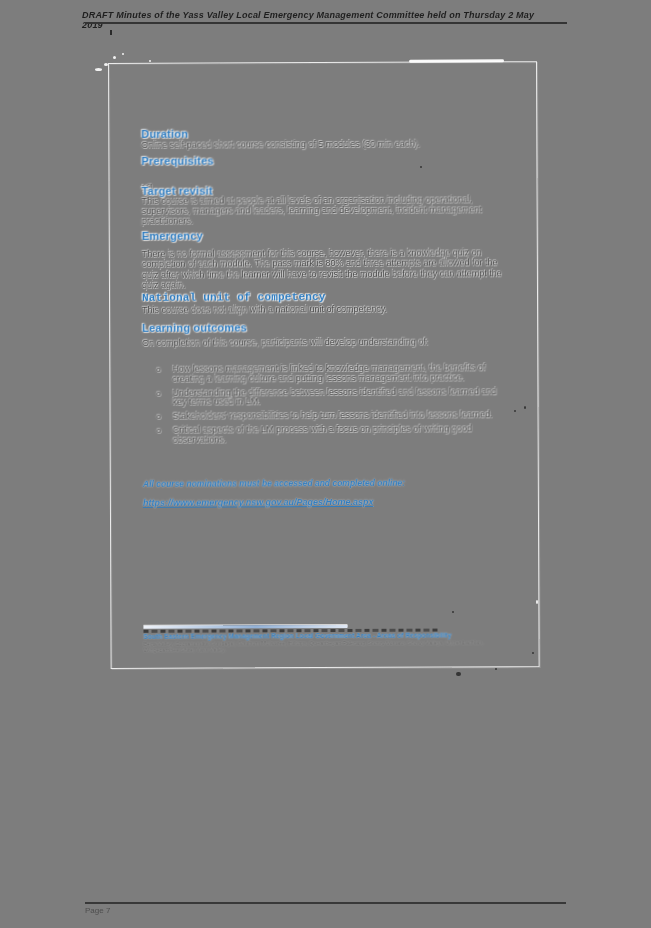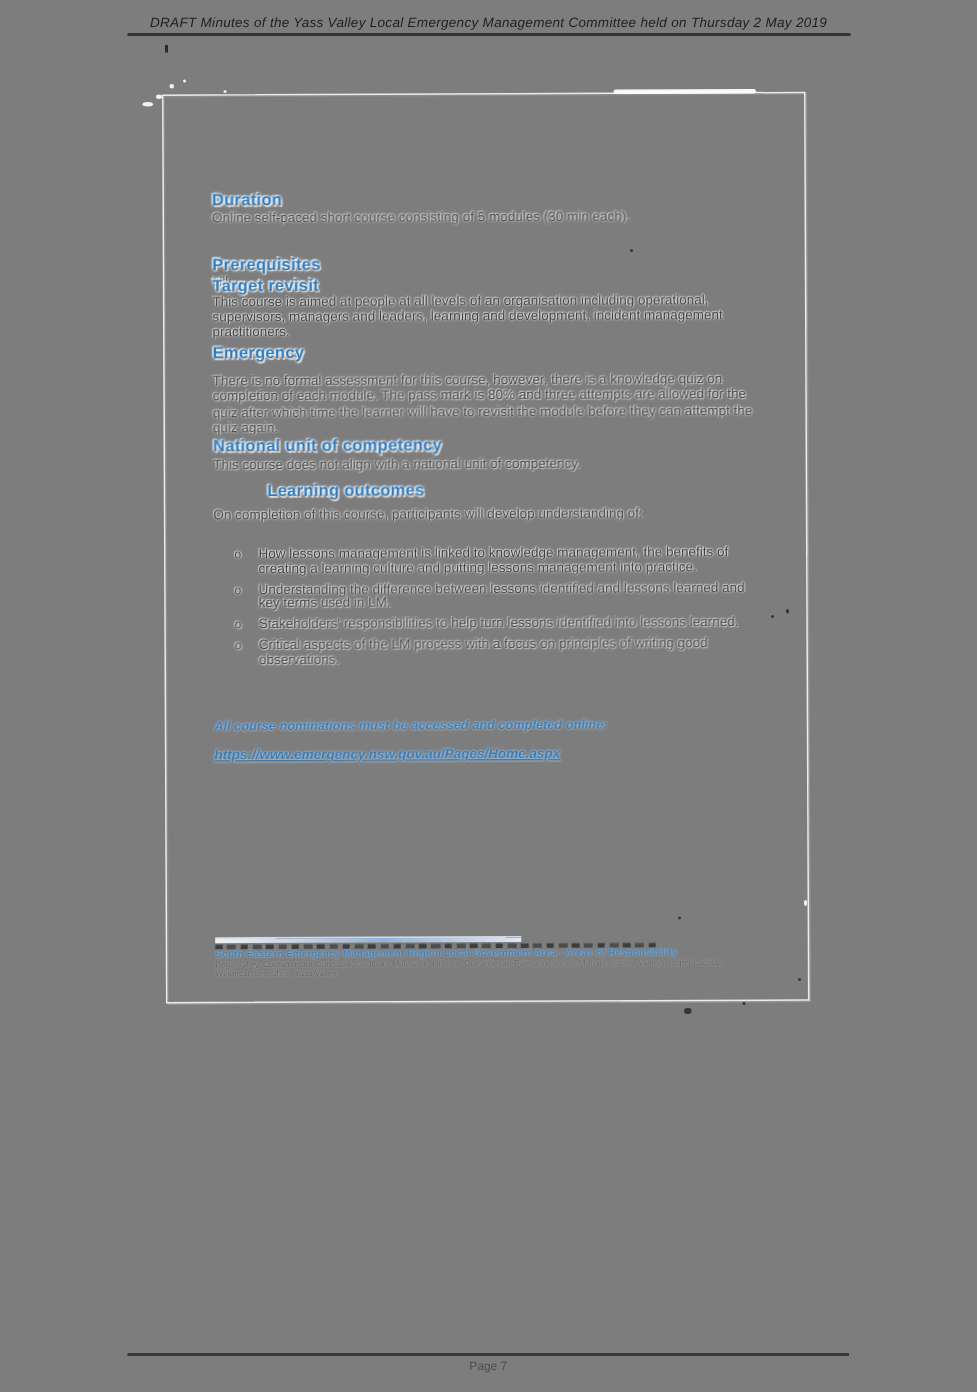--- a/index.html
+++ b/index.html
@@ -5,22 +5,22 @@
   * { margin: 0; padding: 0; box-sizing: border-box; }
   html, body { width: 651px; height: 928px; overflow: hidden; }
   body {
     position: relative;
     background: #7d7d7d;
     font-family: "Liberation Sans", sans-serif;
   }
 
   
   .doc-header {
-    position: absolute; left: 100px; top: 10px; width: 470px;
-    font-size: 9px; font-weight: normal; font-style: italic;
+    position: absolute; left: 82px; top: 10px; width: 470px;
+    font-size: 9px; font-weight: bold; font-style: italic;
     color: #1f1f1f; letter-spacing: 0.2px;
     filter: blur(0.3px);
   }
   .doc-header-rule {
     position: absolute; left: 85px; top: 22px; width: 482px; height: 2px;
     background: #343434;
   }
   .tick-mark {
     position: absolute; left: 110px; top: 30px; width: 2px; height: 5px;
     background: #2a2a2a; filter: blur(0.3px);
@@ -55,29 +55,29 @@
     filter: blur(0.22px);
     text-shadow: 0 0 2px rgba(255,255,255,0.95),
                  0 0 2px rgba(255,255,255,0.9),
                  1px 1px 0 rgba(255,255,255,0.55),
                  -1px -1px 0 rgba(255,255,255,0.55);
   }
   .body-copy { font-size: 9px; line-height: 10px; }
 
   .sec-h-duration   { left: 32px; top: 64px; }
   .sec-b-duration   { left: 32px; top: 76px; width: 365px; }
-  .sec-h-prereq     { left: 32px; top: 91px; margin-top: 16px; }
+  .sec-h-prereq     { left: 32px; top: 91px; }
   .sec-b-prereq     { left: 32px; top: 119px; width: 200px; }
   .sec-h-target     { left: 32px; top: 121px; }
   .sec-b-target     { left: 32px; top: 132px; width: 358px; }
   .sec-h-assess     { left: 32px; top: 166px; }
   .sec-b-assess     { left: 32px; top: 185px; width: 366px; line-height: 10.3px; }
-  .sec-h-nuoc       { left: 32px; top: 228px; }
+  .sec-h-nuoc       { left: 32px; top: 228px; font-family: Liberation Mono, monospace; }
   .sec-b-nuoc       { left: 32px; top: 241px; width: 365px; }
-  .sec-h-outcomes   { left: 32px; top: 258px; margin-left: 36px; }
+  .sec-h-outcomes   { left: 32px; top: 258px; }
   .sec-b-outcomes   { left: 32px; top: 274px; width: 365px; }
 
   .outcome-list {
     position: absolute; left: 46px; top: 301px; width: 350px;
     list-style: none;
   }
   .outcome-list li {
     position: relative;
     padding-left: 16px; margin-bottom: 4px;
     font-size: 9px; line-height: 9.8px;
@@ -131,21 +131,21 @@
   .region-line1 { top: 577px; }
   .region-line2 { top: 583px; }
 
   
   .bottom-rule {
     position: absolute; left: 85px; top: 902px; width: 481px; height: 2px;
     background: #383838;
   }
   .page-number {
     position: absolute; left: 85px; top: 906px; width: 481px;
-    text-align: center; font-size: 8px; color: #4e4e4e;
+    text-align: left; font-size: 8px; color: #4e4e4e;
     filter: blur(0.35px);
   }
 
   
   .speck { position: absolute; border-radius: 50%; }
   .speck.w { background: rgba(255,255,255,0.9); }
   .speck.d { background: rgba(35,35,35,0.8); }
 </style>
 </head>
 <body>

